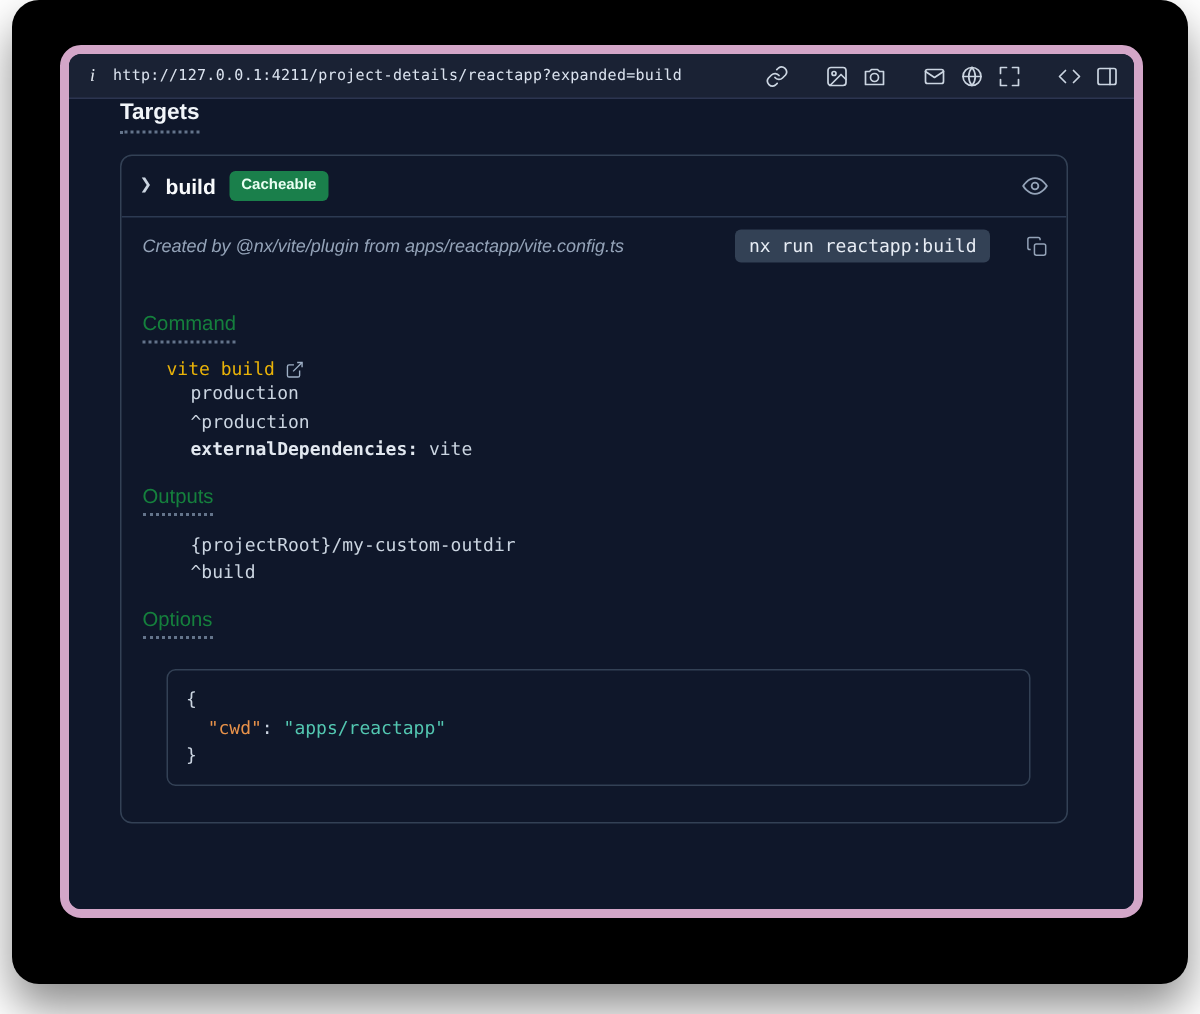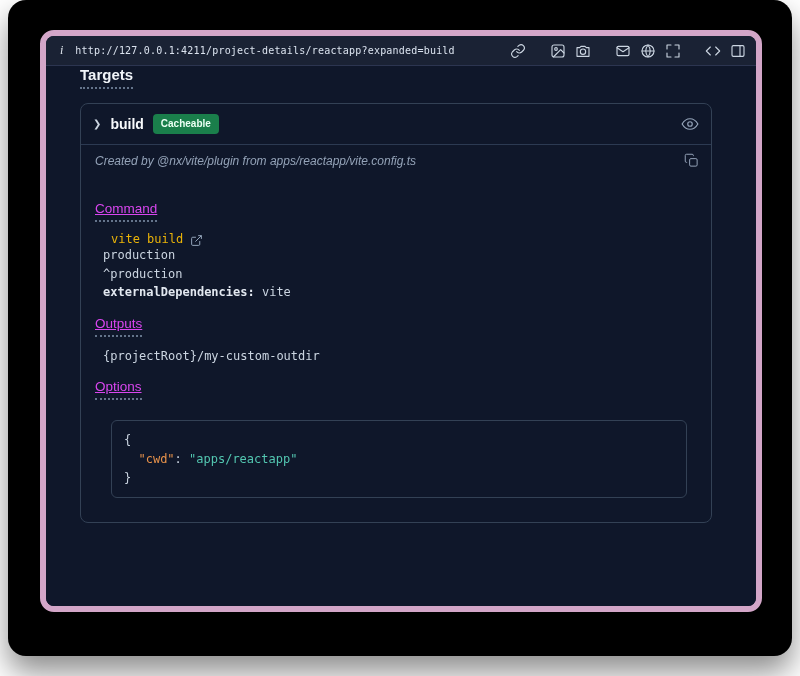--- a/index.html
+++ b/index.html
@@ -53,26 +53,26 @@
   }
   .created-by { font-style:italic; font-size:12px; color:#94a3b8; }
   .run-chip {
     background:#334155; color:#e8edf5; font-family:"DejaVu Sans Mono", monospace;
     font-size:12px; border-radius:4px; padding:4px 9px; white-space:nowrap;
   }
   .copy-icon { width:15px; height:15px; color:#94a3b8; cursor:pointer; }
   .copy-icon svg { width:100%; height:100%; stroke:currentColor; fill:none; stroke-width:1.6; }
   .card-body { padding:10px 14px 20px 14px; }
   .section-heading {
-    display:inline-block; font-size:13.5px; color:#d946ef; margin:14px 0 10px 0;
-    border-bottom:2px dotted #64748b; padding-bottom:4px;text-decoration:underline;
+    display:inline-block; font-size:13.5px; color:#15803d; margin:14px 0 10px 0;
+    border-bottom:2px dotted #64748b; padding-bottom:4px;
   }
   .mono-line {
     font-family:"DejaVu Sans Mono", monospace; font-size:12px; color:#cbd5e1;
-    margin-left:8px; line-height:1.55; white-space:pre;
+    margin-left:32px; line-height:1.55; white-space:pre;
   }
   .mono-line b { font-weight:bold; color:#e2e8f0; }
   .cmd-row { display:flex; align-items:center; gap:7px; margin-left:16px; }
   .cmd-text { font-family:"DejaVu Sans Mono", monospace; font-size:12px; color:#eab308; }
   .ext-link { width:13px; height:13px; color:#9fb0c6; cursor:pointer; }
   .ext-link svg { width:100%; height:100%; stroke:currentColor; fill:none; stroke-width:1.7; }
   .json-block {
     border:1px solid #334155; border-radius:6px; margin:10px 10px 4px 16px;
     padding:10px 12px; font-family:"DejaVu Sans Mono", monospace; font-size:12px;
     color:#cbd5e1; line-height:1.55;
@@ -165,20 +165,21 @@
             <svg viewBox="0 0 24 24">
                 <path d="M1.5 12s4-7 10.5-7 10.5 7 10.5 7-4 7-10.5 7S1.5 12 1.5 12z"></path>
                 <circle cx="12" cy="12" r="3"></circle>
               </svg>
           </span>
         </div>
 
         <div class="card-subheader">
           <span class="created-by">Created by @nx/vite/plugin from apps/reactapp/vite.config.ts</span>
           <span class="hdr-spacer"></span>
+          <span class="run-chip">nx run reactapp:build</span>
           <span class="copy-icon">
             <svg viewBox="0 0 24 24">
                 <rect x="9" y="9" width="12" height="12" rx="2"></rect>
                 <path d="M5 15H4a2 2 0 0 1-2-2V4a2 2 0 0 1 2-2h9a2 2 0 0 1 2 2v1"></path>
               </svg>
           </span>
         </div>
 
         <div class="card-body">
 
@@ -194,20 +195,21 @@
             </span>
           </div>
 
           <div class="mono-line">production</div>
           <div class="mono-line">^production</div>
           <div class="mono-line"><b>externalDependencies:</b><span> vite</span></div>
 
           <div><span class="section-heading">Outputs</span></div>
           <div class="mono-line">{projectRoot}/my-custom-outdir</div>
 
+          <div class="mono-line">^build</div>
 
           <div><span class="section-heading">Options</span></div>
           <div class="json-block">
             <div class="code-line">{</div>
             <div class="code-line"><span>  </span><span class="json-key">"cwd"</span><span>: </span><span class="json-val">"apps/reactapp"</span></div>
             <div class="code-line">}</div>
           </div>
 
         </div>
       </div>

